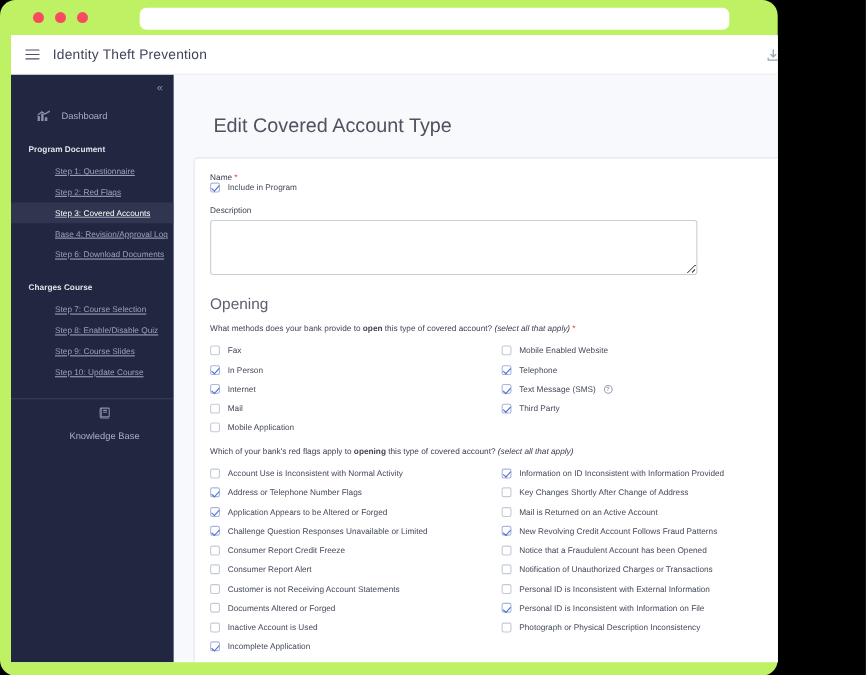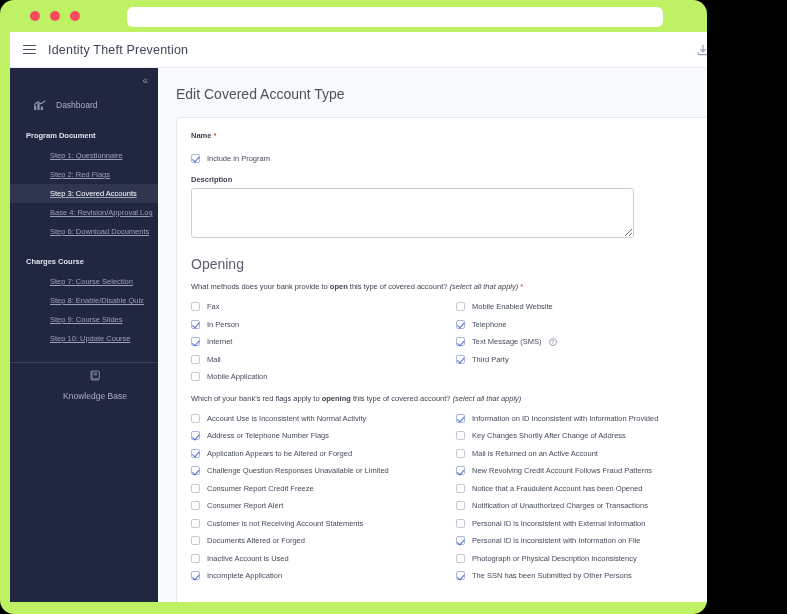--- a/index.html
+++ b/index.html
@@ -25,26 +25,26 @@
   .collapse{padding:8px 10px 0 0;text-align:right;color:#8a92ab;font-size:10px;cursor:pointer;line-height:10px;}
   .dash-row{margin-top:9px;height:20px;display:flex;align-items:center;padding-left:24px;gap:10px;color:#a9aec1;font-size:8.5px;cursor:pointer;}
   .side-sect{margin-top:14px;padding-left:16px;font-size:7.5px;font-weight:bold;color:#dfe2ea;height:14px;line-height:14px;}
   .side-items{margin-top:3px;text-decoration:underline;}
   .side-item{height:19px;line-height:19px;padding-left:40px;font-size:7.5px;color:#9aa0b6;cursor:pointer;white-space:nowrap;}
   .side-item.active{background:var(--sidebar-active,#303650);color:#fff;}
   .side-div{margin:14px 0 0 0;border-top:1px solid #3a4059;}
   .kb-row{margin-top:7px;height:20px;display:flex;align-items:center;padding-left:22px;gap:10px;color:#a9aec1;font-size:8.5px;cursor:pointer;flex-direction:column;}
   
   .main{flex:1;background:#f7f9fc;overflow:hidden;padding:18px 0 0 18px;}
-  .page-title{font-size:14px;color:#4e525e;font-weight:400;margin:0;}
+  .page-title{font-size:18px;color:#4e525e;font-weight:400;margin:18px;}
   .card{margin-top:15px;width:576px;background:#fff;border:1px solid #e3e7ee;border-radius:4px;padding:13px 14px 40px 14px;}
-  .field-label{font-size:7.5px;font-weight:bold;color:#3c4150;height:9px;line-height:9px;}
+  .field-label{font-size:7.5px;font-weight:normal;color:#3c4150;height:9px;line-height:9px;}
   .req{color:var(--req-red,#e2413d);margin-left:2px;}
   .text-input{display:block;margin-top:4px;width:210px;height:17px;border:1px solid #c9cfd8;border-radius:3px;padding:0 6px;font-size:7.5px;color:#4a4f5c;outline:none;background:#fff;}
-  .inc-row{margin-top:14px;}
+  .inc-row{margin-top:0;}
   .desc-label{margin-top:12px;}
   .desc-area{display:block;margin-top:4px;width:443px;height:50px;border:1px solid #c9cfd8;border-radius:3px;resize:both;font-size:7.5px;color:#4a4f5c;outline:none;padding:4px 6px;}
   .sect-heading{margin:18px 0 0 0;font-size:14px;font-weight:400;color:#5b606c;height:17px;line-height:17px;}
   .question{margin-top:9px;font-size:7.5px;color:#3f4452;height:10px;line-height:10px;}
   .question .qb{font-weight:bold;}
   .question .qi{font-style:italic;}
   .check-grid{margin-top:6px;display:grid;grid-auto-flow:column;grid-template-columns:265px auto;}
   .check-grid.rows5{grid-template-rows:repeat(5,17.5px);}
   .check-grid.rows10{grid-template-rows:repeat(10,17.5px);}
   .check-row{display:flex;align-items:center;gap:7px;cursor:pointer;}
@@ -275,22 +275,18 @@
                 <span class="clabel">Personal ID is Inconsistent with External Information</span>
               </div>
               <div class="check-row">
                 <span class="cbox on"></span>
                 <span class="clabel">Personal ID is Inconsistent with Information on File</span>
               </div>
               <div class="check-row">
                 <span class="cbox"></span>
                 <span class="clabel">Photograph or Physical Description Inconsistency</span>
               </div>
-              <div class="check-row">
-                <span class="cbox on"></span>
-                <span class="clabel">The SSN has been Submitted by Other Persons</span>
-              </div>
             </div>
         </div>
       </div>
     </div>
   </div>
 </div>
 
 </body></html>

